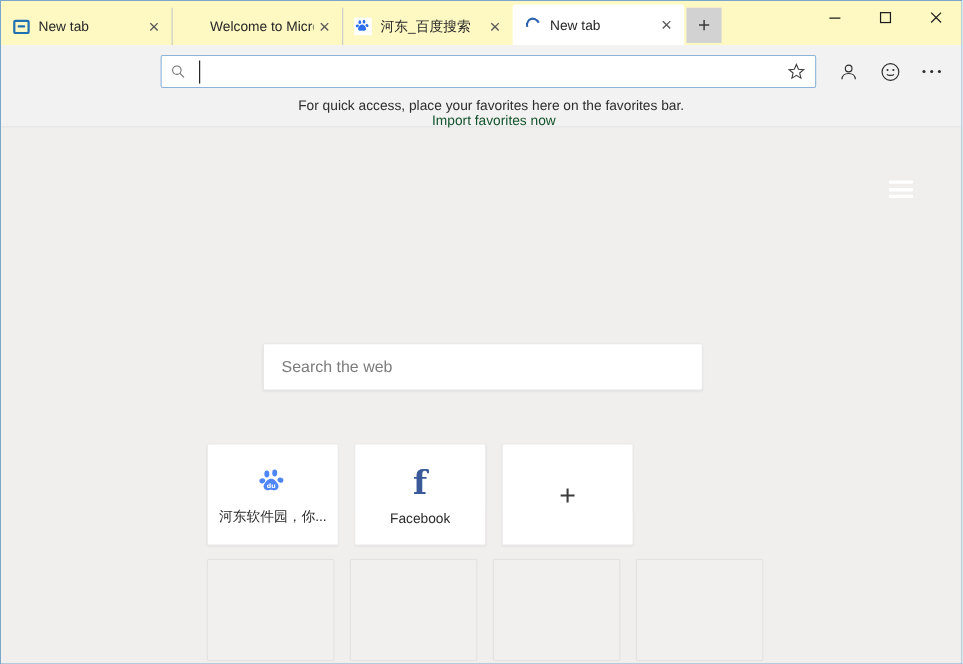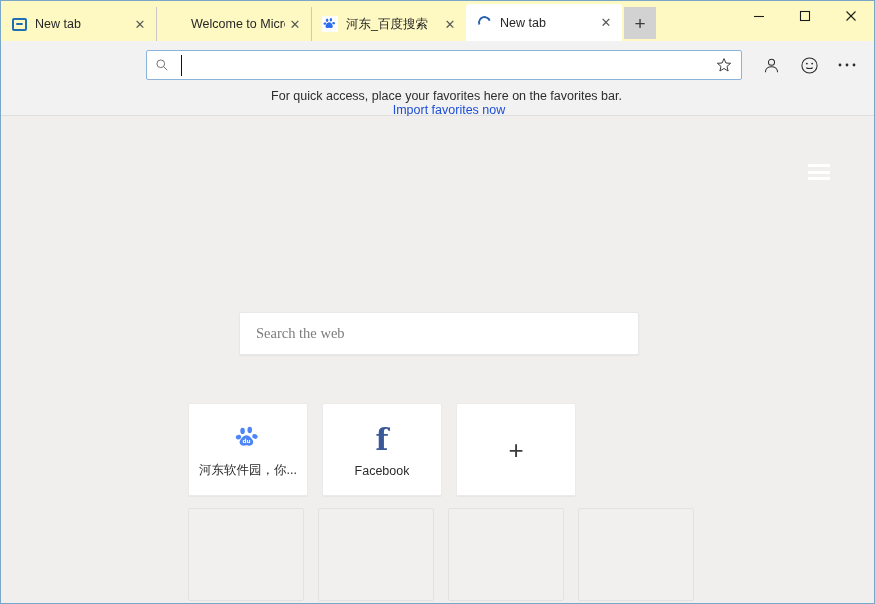--- a/index.html
+++ b/index.html
@@ -173,21 +173,21 @@
     background: #f2f2f2;
     display: flex;
     align-items: center;
     padding-left: 18px;
     border-bottom: 1px solid #dedede;
     font-size: 12.5px;
     color: #2d2d2d;
     flex-direction: column;
   }
   .favbar .link {
-    color: #1d4ed8;
+    color: #14532d;
     margin-left: 5px;
     text-align: center;
   }
 
   
   .content {
     position: relative;
     height: 100%;
     background: #f0efee;
   }
@@ -211,21 +211,21 @@
     border: 1px solid #e8e8e8;
     border-radius: 2px;
     display: flex;
     align-items: center;
     padding: 0 16px;
     box-shadow: 0 1px 2px rgba(0,0,0,.05);
   }
   .searchbox input {
     border: none; outline: none; background: transparent;
     width: 100%;
-    font-family: Liberation Serif, serif;
+    font-family: Liberation Sans, sans-serif;
     font-size: 14.5px;
     color: #1b1b1b;
   }
   .searchbox input::placeholder { color: #7c7c7c; }
 
   .tiles {
     position: absolute;
     left: 187px; top: 287px;
     width: 506px;
   }

